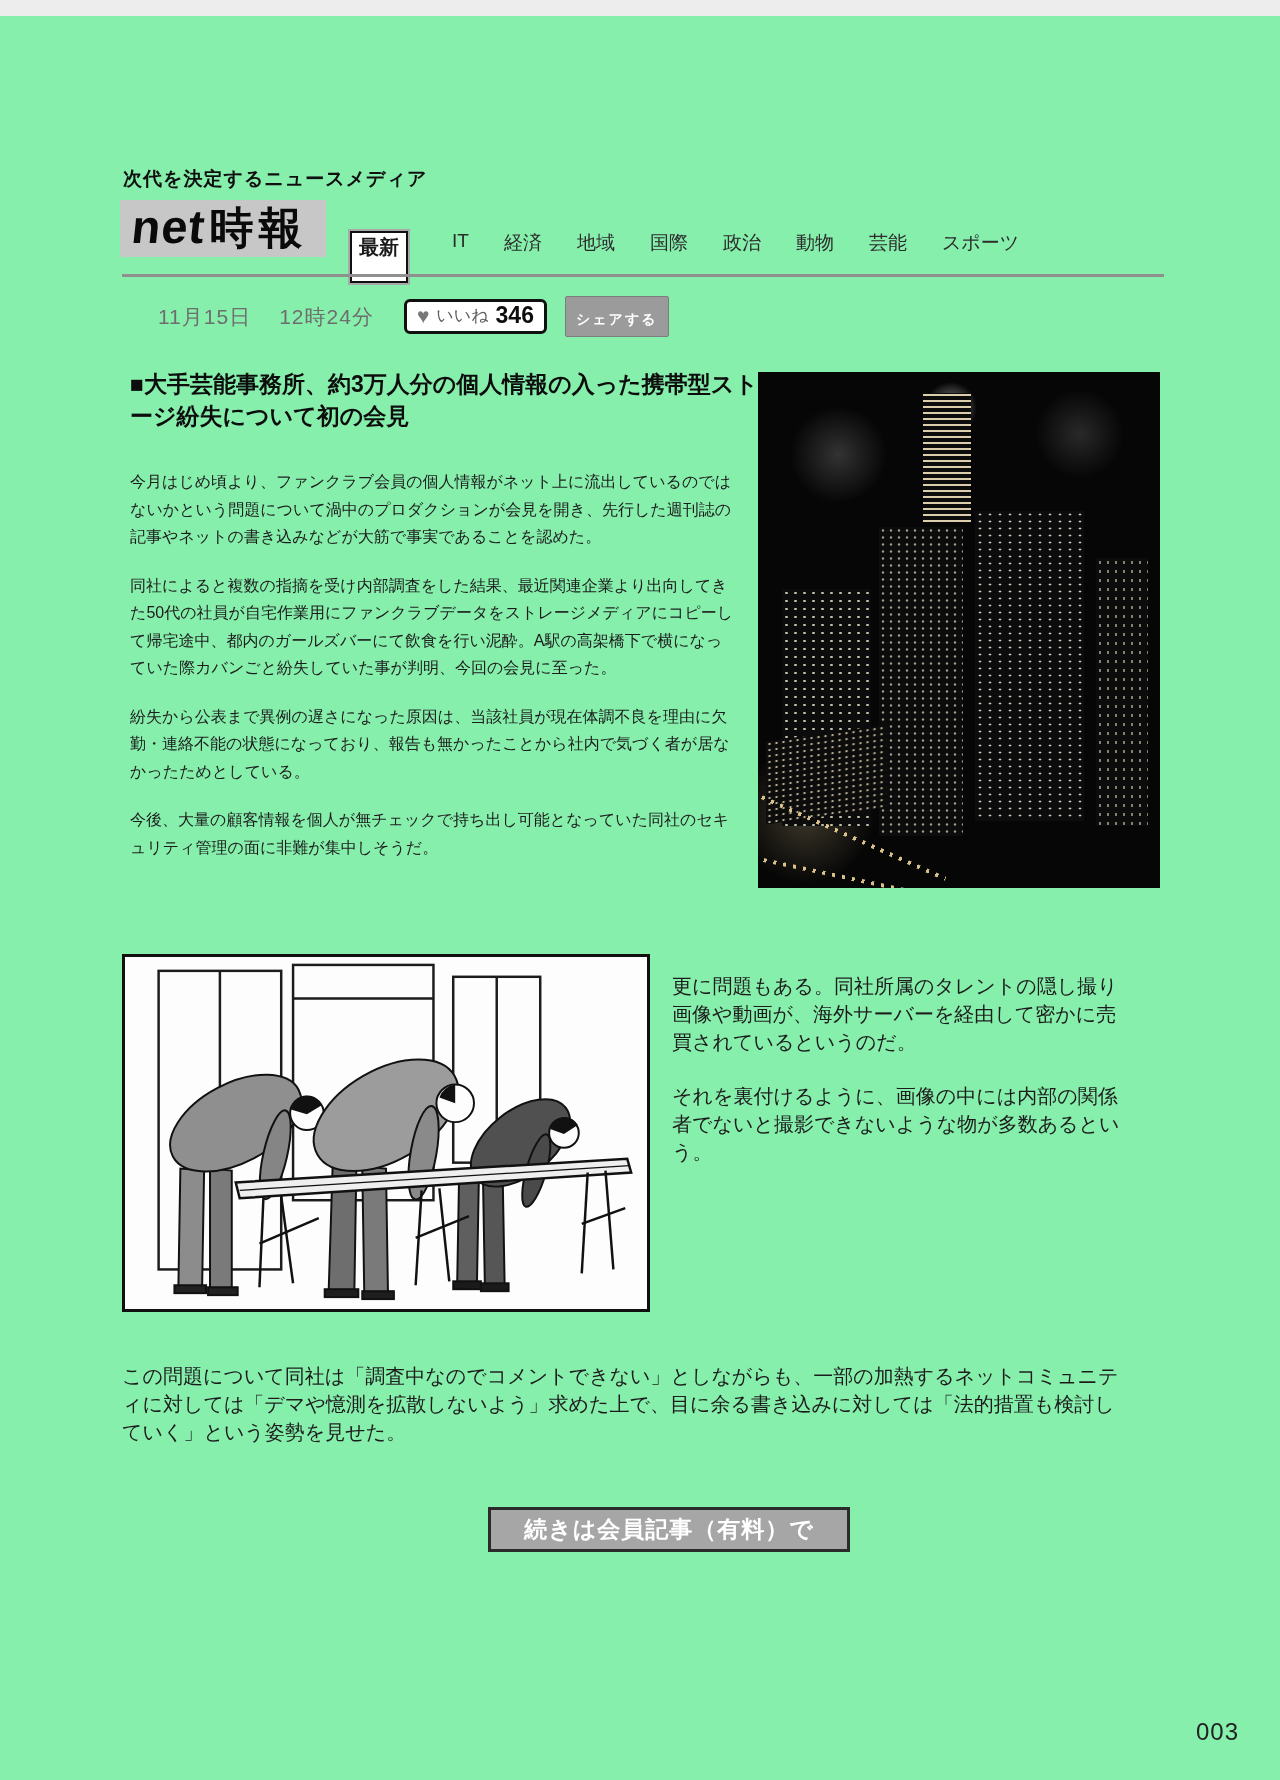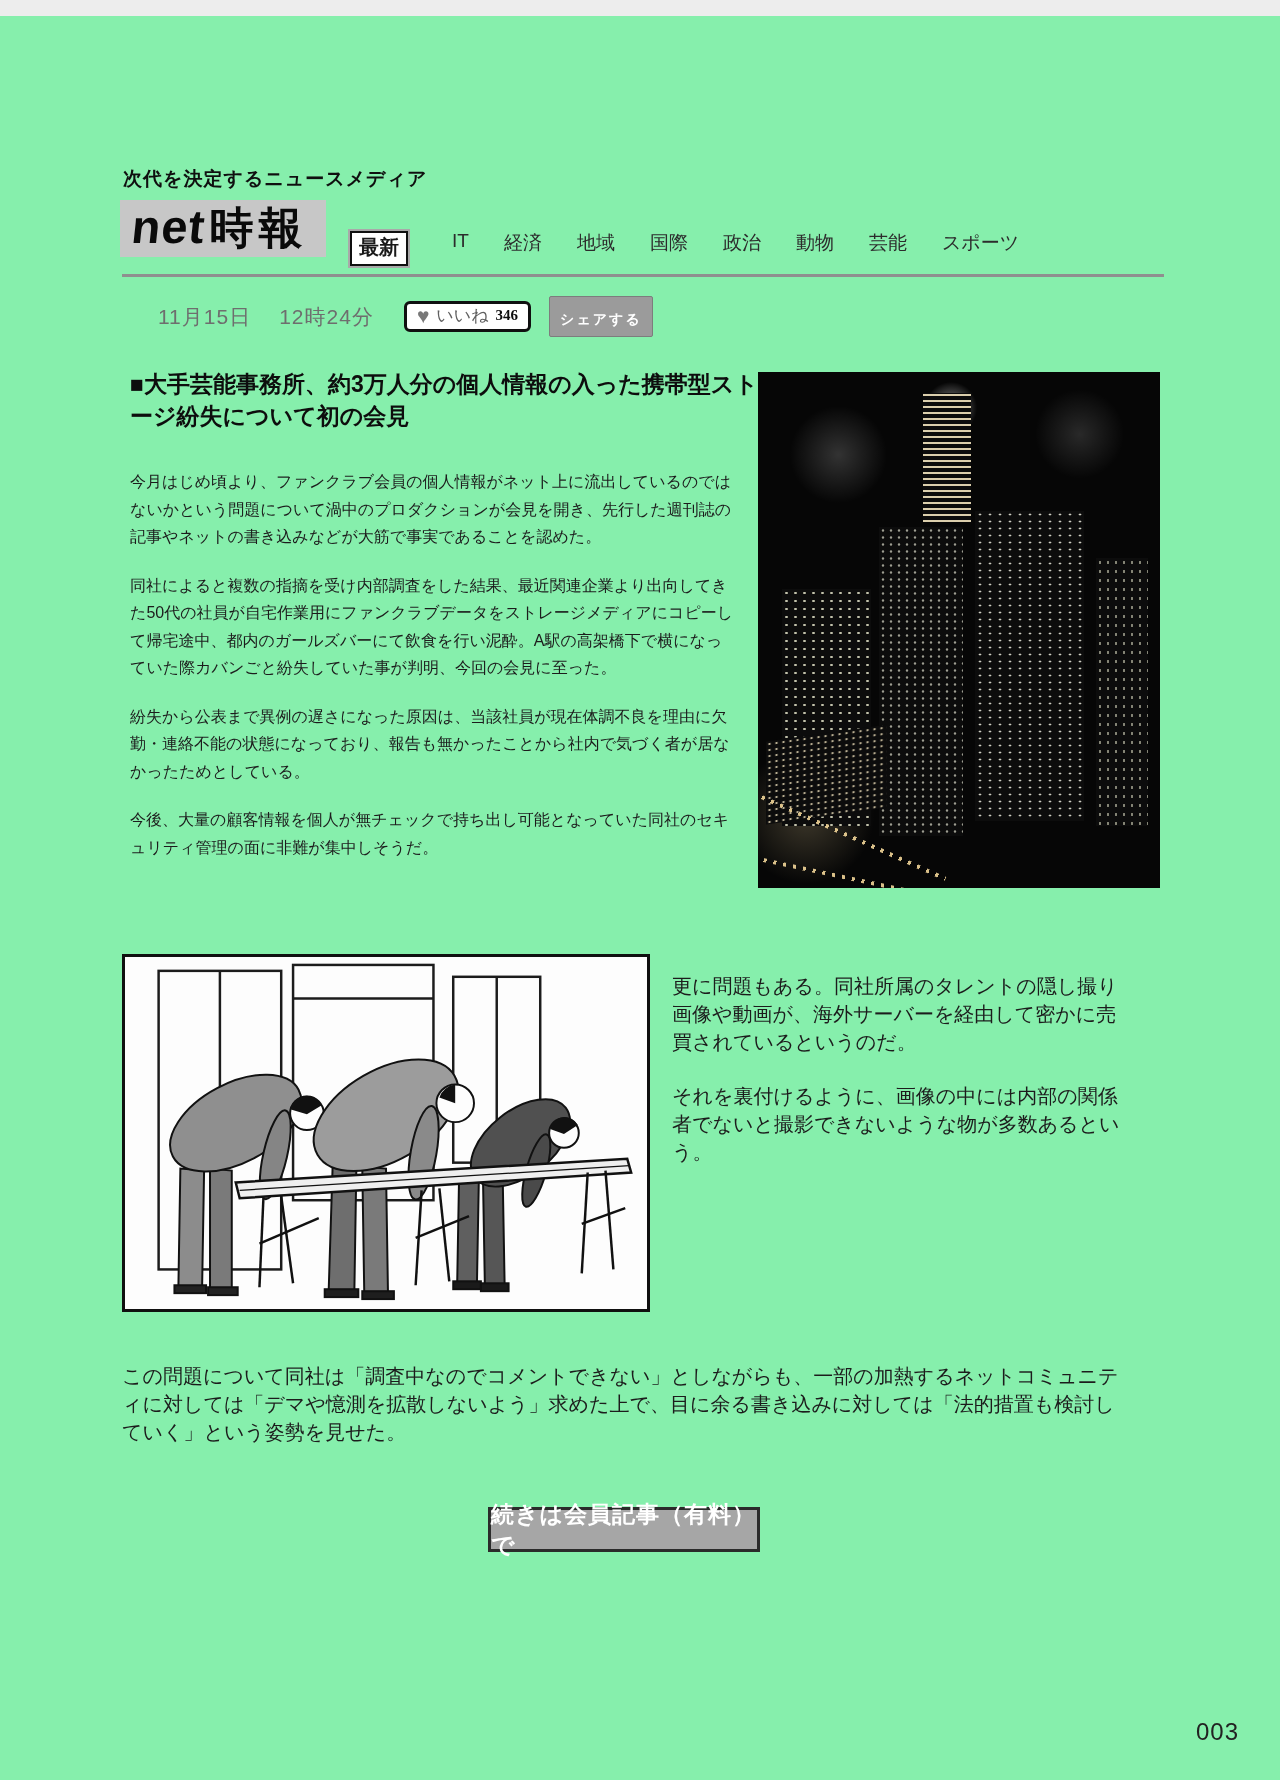--- a/index.html
+++ b/index.html
@@ -6,32 +6,32 @@
   .page {
     position:relative; width:1280px; height:1780px; margin:16px auto;
     background:#86efac; overflow:hidden;
     font-family:"Liberation Sans","DejaVu Sans",sans-serif; color:#1a1a1a;
   }
   
   .tagline { position:absolute; left:123px; top:150px; font-size:19px; font-weight:bold; letter-spacing:1px; color:#0f0f0f; }
   .logo-block { position:absolute; left:120px; top:184px; background:#c7c7c7; padding:3px 18px 7px 12px; display:flex; align-items:flex-end; gap:4px; cursor:pointer; }
   .logo-net { font-size:47px; font-weight:900; letter-spacing:1px; line-height:1; transform:skewX(-6deg); color:#0a0a0a; }
   .logo-jiho { font-size:44px; font-weight:900; letter-spacing:5px; line-height:1; color:#0a0a0a; }
-  .badge { position:absolute; left:350px; top:215px; border:2px solid #101010; box-shadow:0 0 0 2px #a9a9a9; background:#fff; font-size:20px; font-weight:bold; padding:1px 7px 3px; }
+  .badge { position:absolute; left:350px; top:215px; border:2px solid #101010; box-shadow:0 0 0 2px #a9a9a9; background:#fff; font-size:20px; font-weight:bold; padding:1px 7px 20px; }
   .nav { position:absolute; left:452px; top:214px; display:flex; gap:35px; font-size:19px; color:#2c2c2c; }
   .nav span { cursor:pointer; white-space:nowrap; }
   .divider { position:absolute; left:122px; top:258px; width:1042px; height:3px; background:#8f8f8f; }
   
   .meta { position:absolute; left:158px; top:280px; display:flex; align-items:center; font-size:21px; color:#6e6e6e; }
   .meta .date { letter-spacing:1px; }
   .meta .time { margin-left:28px; letter-spacing:1px; }
   .like-btn { margin-left:30px; display:flex; align-items:center; gap:7px; border:3px solid #101010; border-radius:6px; background:#fff; padding:0 10px 2px; cursor:pointer; }
   .like-btn .heart { color:#787878; font-size:21px; line-height:1; }
   .like-btn .like-label { color:#5f5f5f; font-size:17px; }
-  .like-btn .like-count { color:#0d0d0d; font-size:15px; font-weight:bold;font-family:Liberation Serif, serif; }
+  .like-btn .like-count { color:#0d0d0d; font-size:23px; font-weight:bold; }
   .share-btn { margin-left:18px; background:#9b9b9b; border:1px solid #7d7d7d; border-radius:2px; color:#ffffff; font-size:14px; font-weight:bold; letter-spacing:2px; padding:14px 10px 7px; cursor:pointer; }
   
   .headline { position:absolute; left:130px; top:352px; width:655px; font-size:23px; font-weight:bold; line-height:32px; color:#0d0d0d; }
   .col-left { position:absolute; left:130px; top:452px; width:608px; font-size:16px; line-height:27.5px; color:#1c1c1c; }
   .col-left p { margin:0 0 21px 0; }
   .col-right { position:absolute; left:672px; top:956px; width:458px; font-size:20px; line-height:28px; color:#1c1c1c; }
   .col-right p { margin:0 0 26px 0; }
   .para-bottom { position:absolute; left:122px; top:1346px; width:1012px; font-size:20px; line-height:28px; color:#1c1c1c; }
   
   .photo { position:absolute; left:758px; top:356px; width:402px; height:516px; background:#060606; overflow:hidden;
@@ -48,21 +48,21 @@
   .bld.b4 { left:84%; top:36%; width:13%; height:52%; background-image:radial-gradient(rgba(255,255,225,0.5) 1px, transparent 1.5px); background-size:8px 9px; }
   .bld.tower { left:41%; top:4%; width:12%; height:25%; background-image:repeating-linear-gradient(0deg, rgba(255,240,200,0.85) 0 2px, transparent 2px 6px); }
   .bld.low { left:2%; top:70%; width:30%; height:16%; background-image:radial-gradient(rgba(255,240,200,0.7) 1px, transparent 1.6px); background-size:7px 6px; transform:skewY(-8deg); }
   .photo .street { position:absolute; height:4px; background-image:repeating-linear-gradient(90deg, rgba(255,225,160,0.85) 0 3px, transparent 3px 10px); }
   .street.s1 { left:-6%; bottom:10%; width:55%; transform:rotate(24deg); }
   .street.s2 { left:-4%; bottom:2%;  width:48%; transform:rotate(12deg); }
   
   .panel { position:absolute; left:122px; top:938px; width:528px; height:358px; border:3px solid #101010; background:#fdfdfd; box-sizing:border-box; }
   .panel svg { display:block; width:100%; height:100%; }
   
-  .more-btn { position:absolute; left:488px; top:1491px; width:272px; height:45px; background:#a6a6a6; border:3px solid #2b2b2b; color:#fff; font-size:23px; font-weight:bold; letter-spacing:1px; display:flex; align-items:center; justify-content:center; box-sizing:border-box; cursor:pointer; }
+  .more-btn { position:absolute; left:488px; top:1491px; width:362px; height:45px; background:#a6a6a6; border:3px solid #2b2b2b; color:#fff; font-size:23px; font-weight:bold; letter-spacing:1px; display:flex; align-items:center; justify-content:center; box-sizing:border-box; cursor:pointer; }
   .page-num { position:absolute; left:1196px; top:1702px; font-size:24px; color:#222; letter-spacing:1px; }
 </style>
 </head>
 <body>
 
 <div class="page">
 
   <div class="tagline">次代を決定するニュースメディア</div>
   <div class="logo-block">
     <span class="logo-net">net</span>

